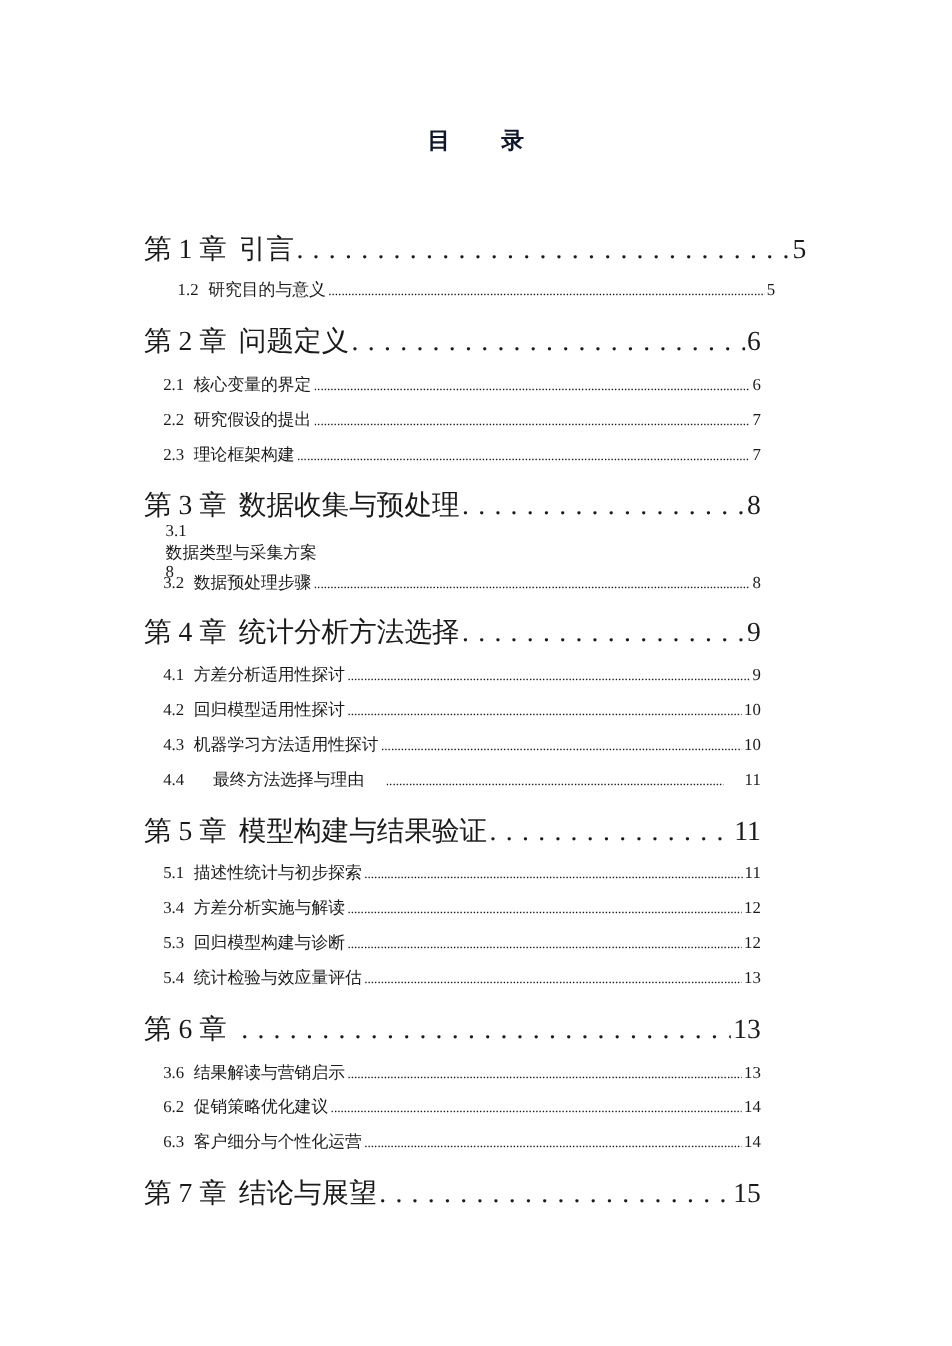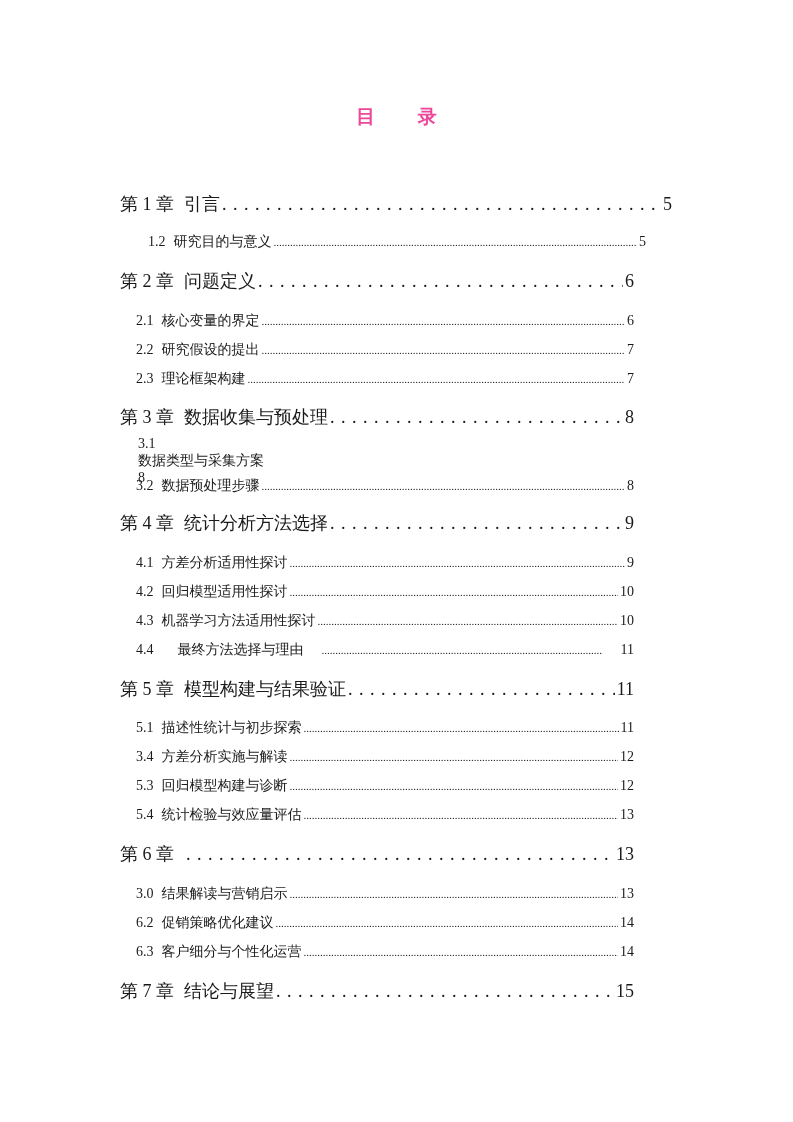--- a/index.html
+++ b/index.html
@@ -4,27 +4,27 @@
   <style>
     html, body { margin: 0; padding: 0; background: #ffffff; }
     body {
       width: 793px; height: 1122px; position: relative; overflow: hidden;
       font-family: "Liberation Serif", "DejaVu Serif", serif; color: #1a1a1a;
     }
     .title {
       position: absolute; top: 104px; left: 0; width: 793px; text-align: center;
       font-family: "DejaVu Sans", "Liberation Sans", sans-serif;
       font-weight: bold; font-size: 19px; letter-spacing: 18px; text-indent: 18px;
-      color: #ec4899;
+      color: #0f172a;
     }
     .toc { position: absolute; left: 0; top: 0; width: 793px; }
     .row {
       position: absolute; display: flex; align-items: baseline; white-space: nowrap;
     }
-    .row.chapter { left: 120px; font-size: 18px; height: 24px; }
+    .row.chapter { left: 120px; font-size: 23px; height: 24px; }
     .row.section { left: 136px; font-size: 14px; height: 18px; }
     .row .num { margin-right: 8px; }
     .row.chapter .num { margin-right: 10px; }
     .row .dots {
       flex: 1 1 auto; overflow: hidden; margin: 0 2px; position: relative;
     }
     .row.chapter .dots::after {
       content: ". . . . . . . . . . . . . . . . . . . . . . . . . . . . . . . . . . . . . . . . . . . . . . . . . . . . . . . . . . . . . . . . . . . . . . . . . . . . . . . . . . . . . . .";
       letter-spacing: 1px;
     }
@@ -154,21 +154,21 @@
       <span class="label">统计检验与效应量评估</span>
       <span class="dots"></span>
       <span class="page">13</span>
     </div>
     <div class="row chapter" style="top: 842px; width: 514px;">
       <span class="num">第 6 章</span>
       <span class="dots"></span>
       <span class="page">13</span>
     </div>
     <div class="row section" style="top: 885px; width: 498px;">
-      <span class="num">3.0</span>
+      <span class="num">3.6</span>
       <span class="label">结果解读与营销启示</span>
       <span class="dots"></span>
       <span class="page">13</span>
     </div>
     <div class="row section" style="top: 914px; width: 498px;">
       <span class="num">6.2</span>
       <span class="label">促销策略优化建议</span>
       <span class="dots"></span>
       <span class="page">14</span>
     </div>

